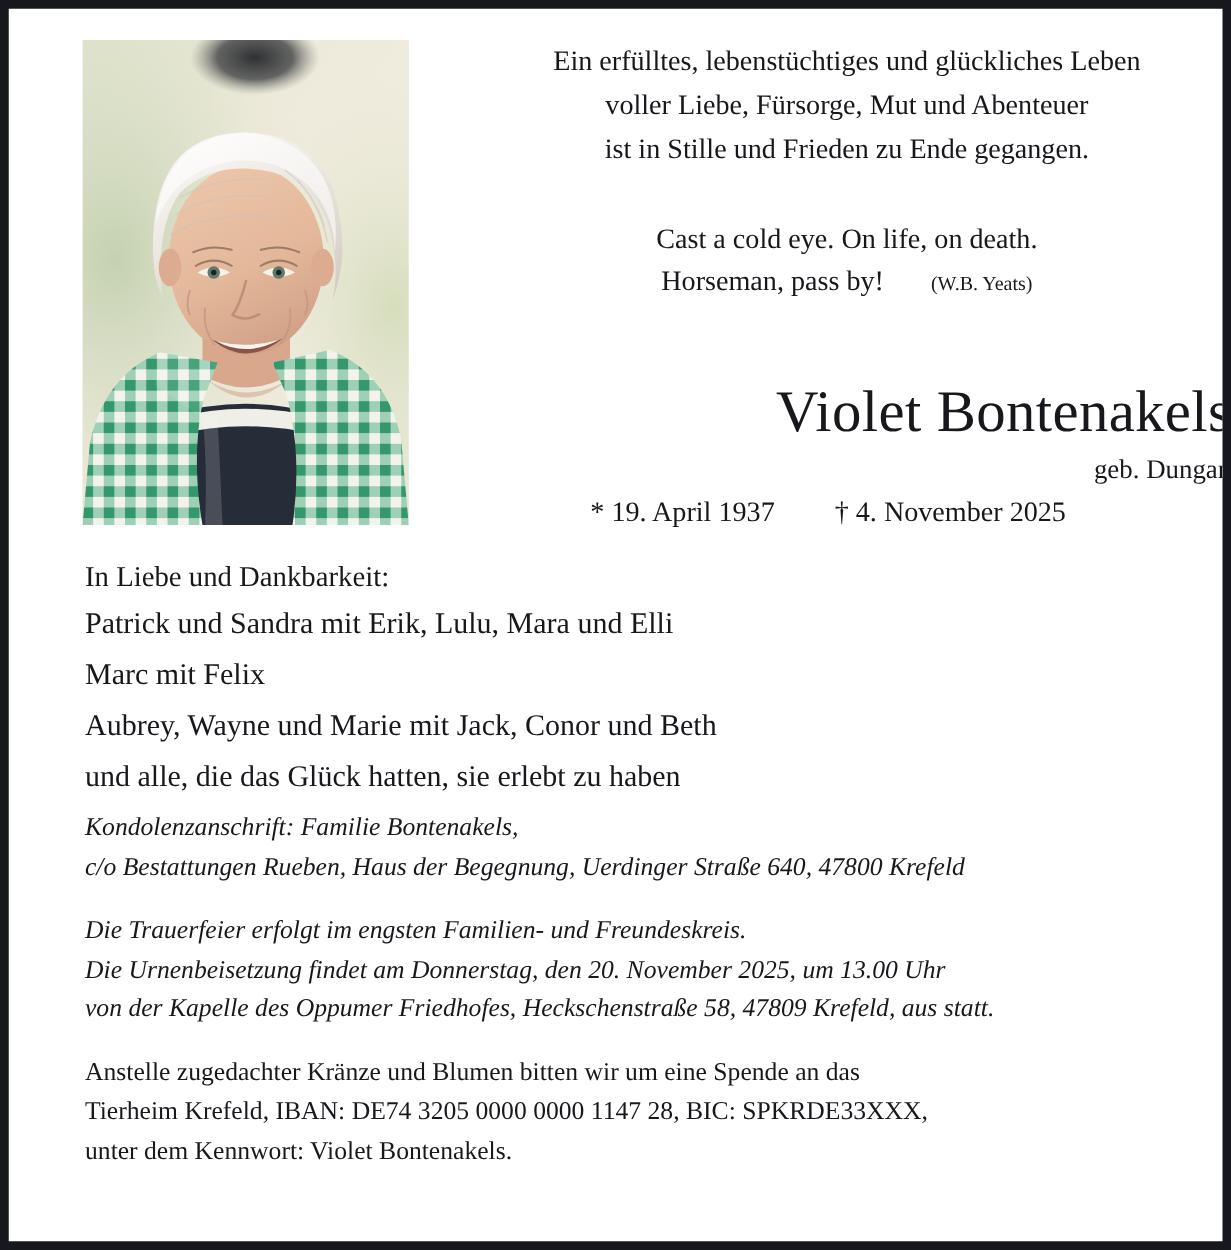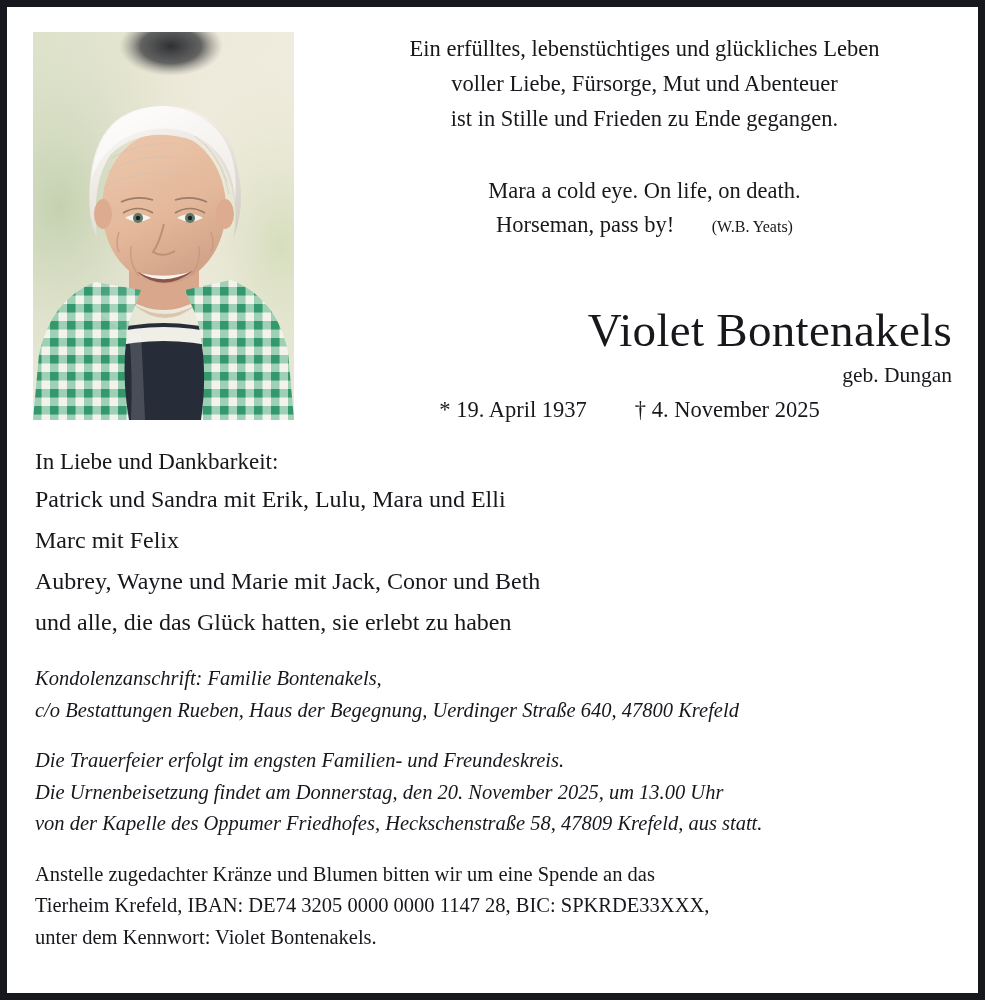--- a/index.html
+++ b/index.html
@@ -13,20 +13,21 @@
   }
 
   .notice {
     position: relative;
     width: 985px;
     height: 1000px;
     box-sizing: border-box;
     background: #ffffff;
     border: 7px solid #16181d;
     overflow: hidden;
+    padding-left: 33px;
   }
 
   .page-inner {
     position: relative;
     width: 971px;
     height: 986px;
   }
 
   
   .photo {
@@ -105,21 +106,21 @@
     top: 438px;
     width: 915px;
   }
   .lead-line {
     font-size: 23px;
     line-height: 34px;
   }
   .family-list {
     font-size: 24px;
     line-height: 41px;
-    margin-bottom: 20px;
+    margin-bottom: 4px;
   }
   .family-list .ln { display: block; }
 
   .para {
     font-size: 20.5px;
     line-height: 31.5px;
     margin-bottom: 8px;
   }
   .para .ln { display: block; }
   .para.tight { margin-bottom: 19px; font-style: italic; }
@@ -241,21 +242,21 @@
     </svg>
   </div>
 
   <div class="intro-block">
     <span class="ln">Ein erfülltes, lebenstüchtiges und glückliches Leben</span>
     <span class="ln">voller Liebe, Fürsorge, Mut und Abenteuer</span>
     <span class="ln">ist in Stille und Frieden zu Ende gegangen.</span>
   </div>
 
   <div class="poem-block">
-    <span class="ln">Mara a cold eye. On life, on death.</span>
+    <span class="ln">Cast a cold eye. On life, on death.</span>
     <span class="ln"><span>Horseman, pass by!</span> <span class="attribution">(W.B. Yeats)</span></span>
   </div>
 
   <div class="name-block">
     <span class="deceased-name">Violet Bontenakels</span>
     <span class="maiden-name">geb. Dungan</span>
     <div class="dates-row">
       <span>* 19. April 1937</span>
       <span>† 4. November 2025</span>
     </div>

